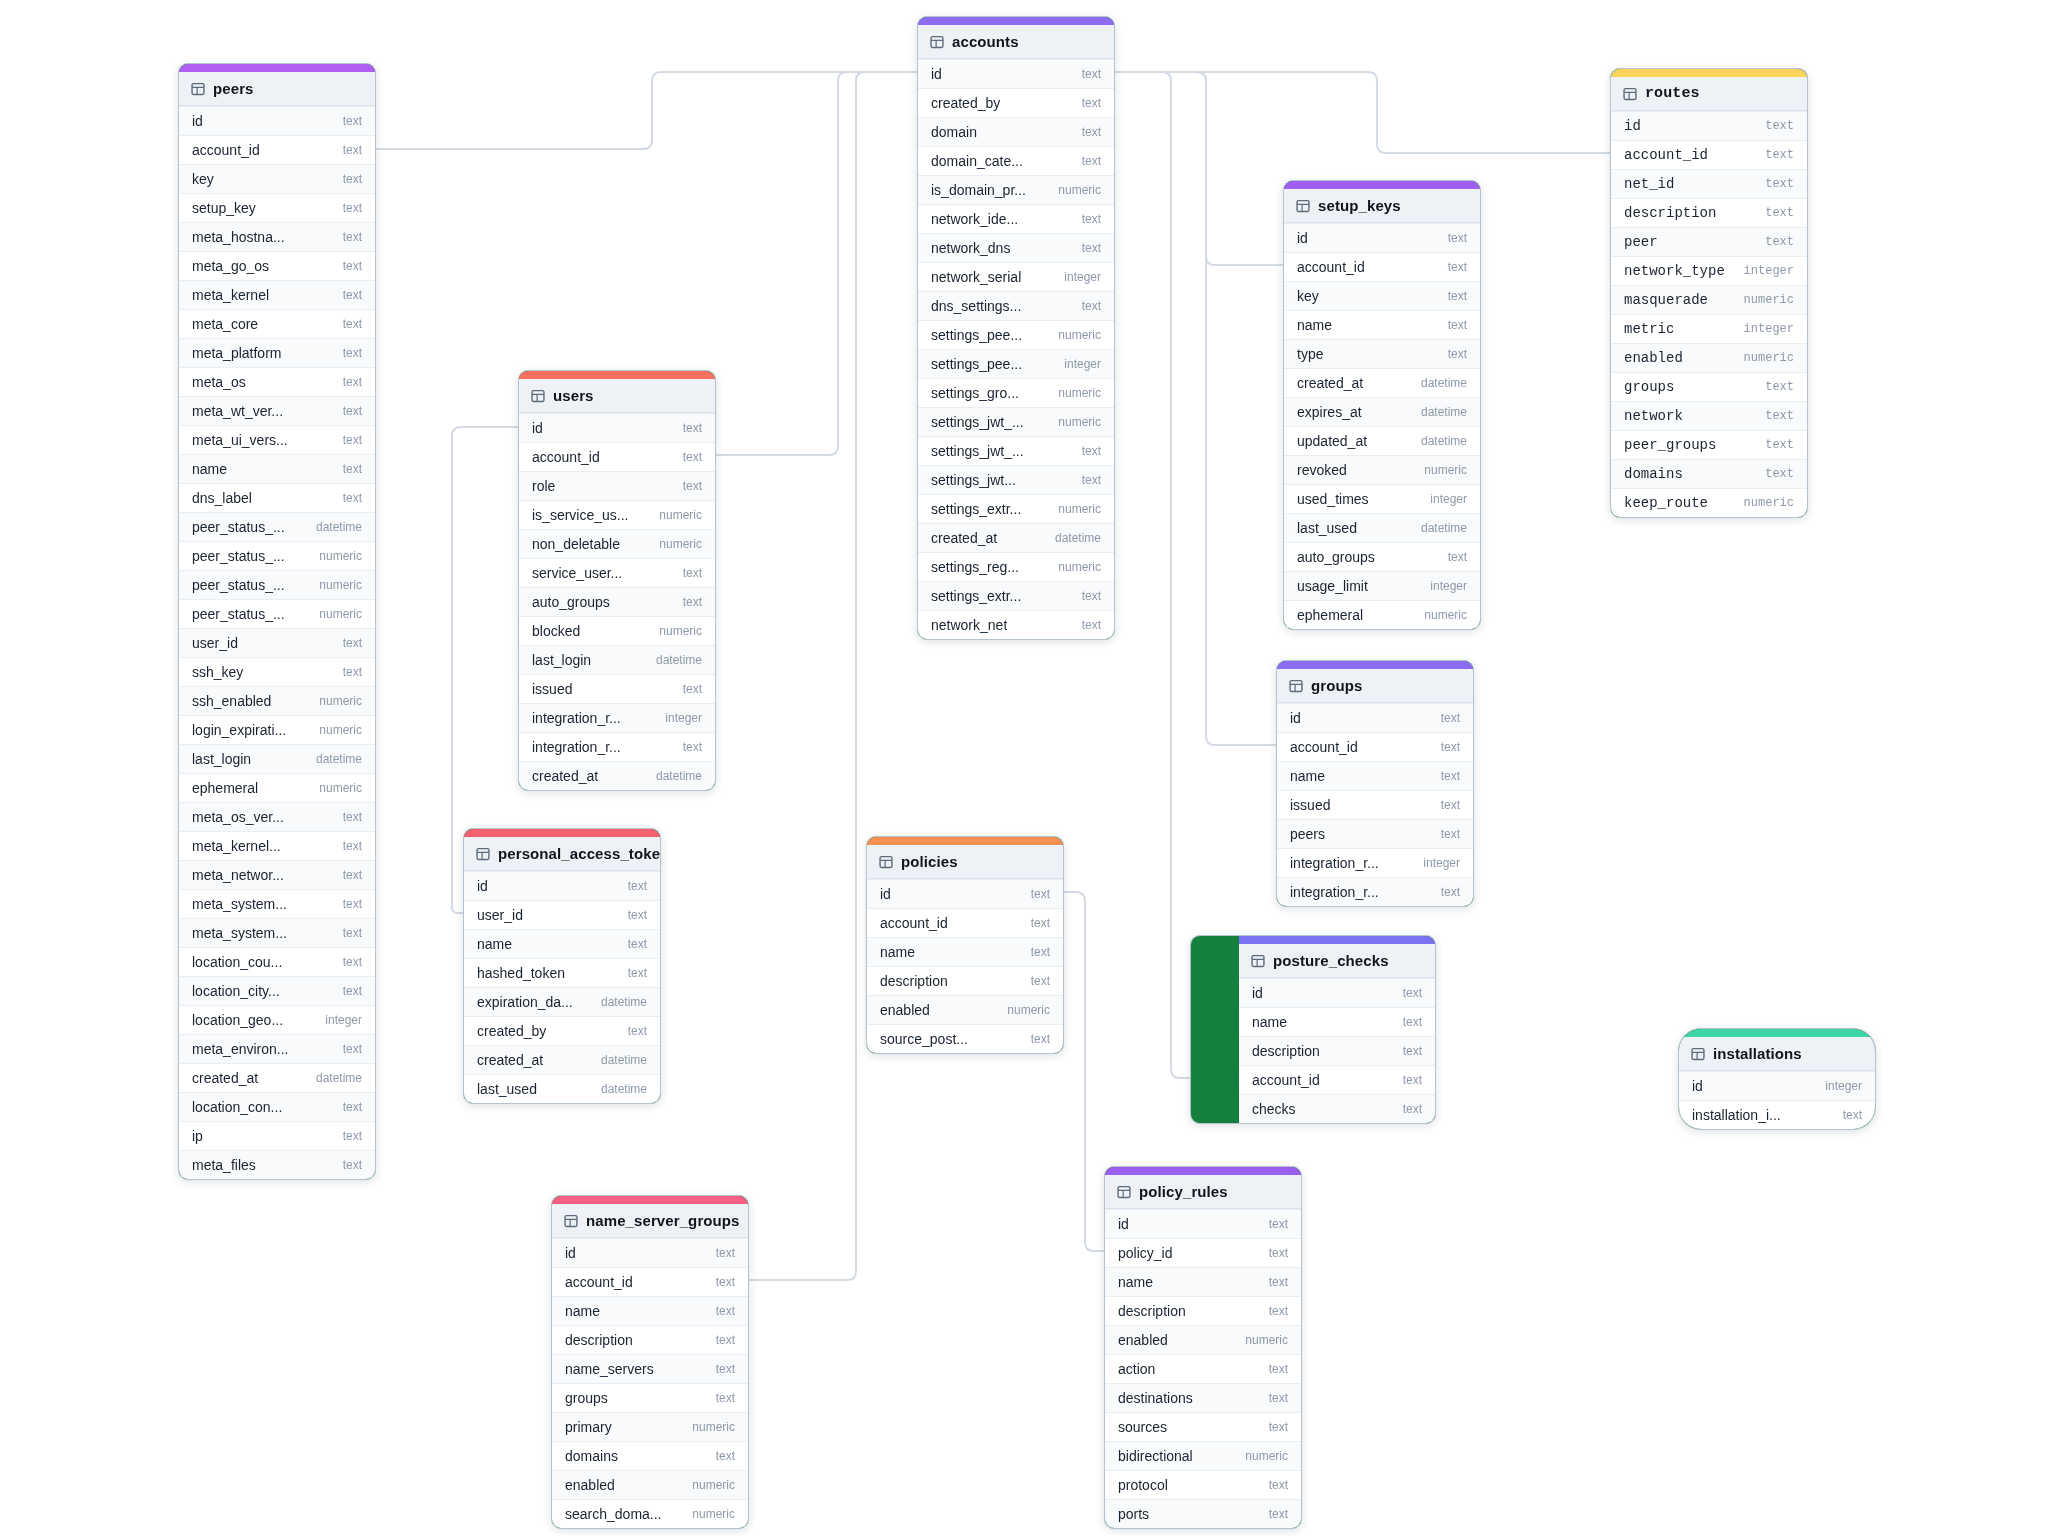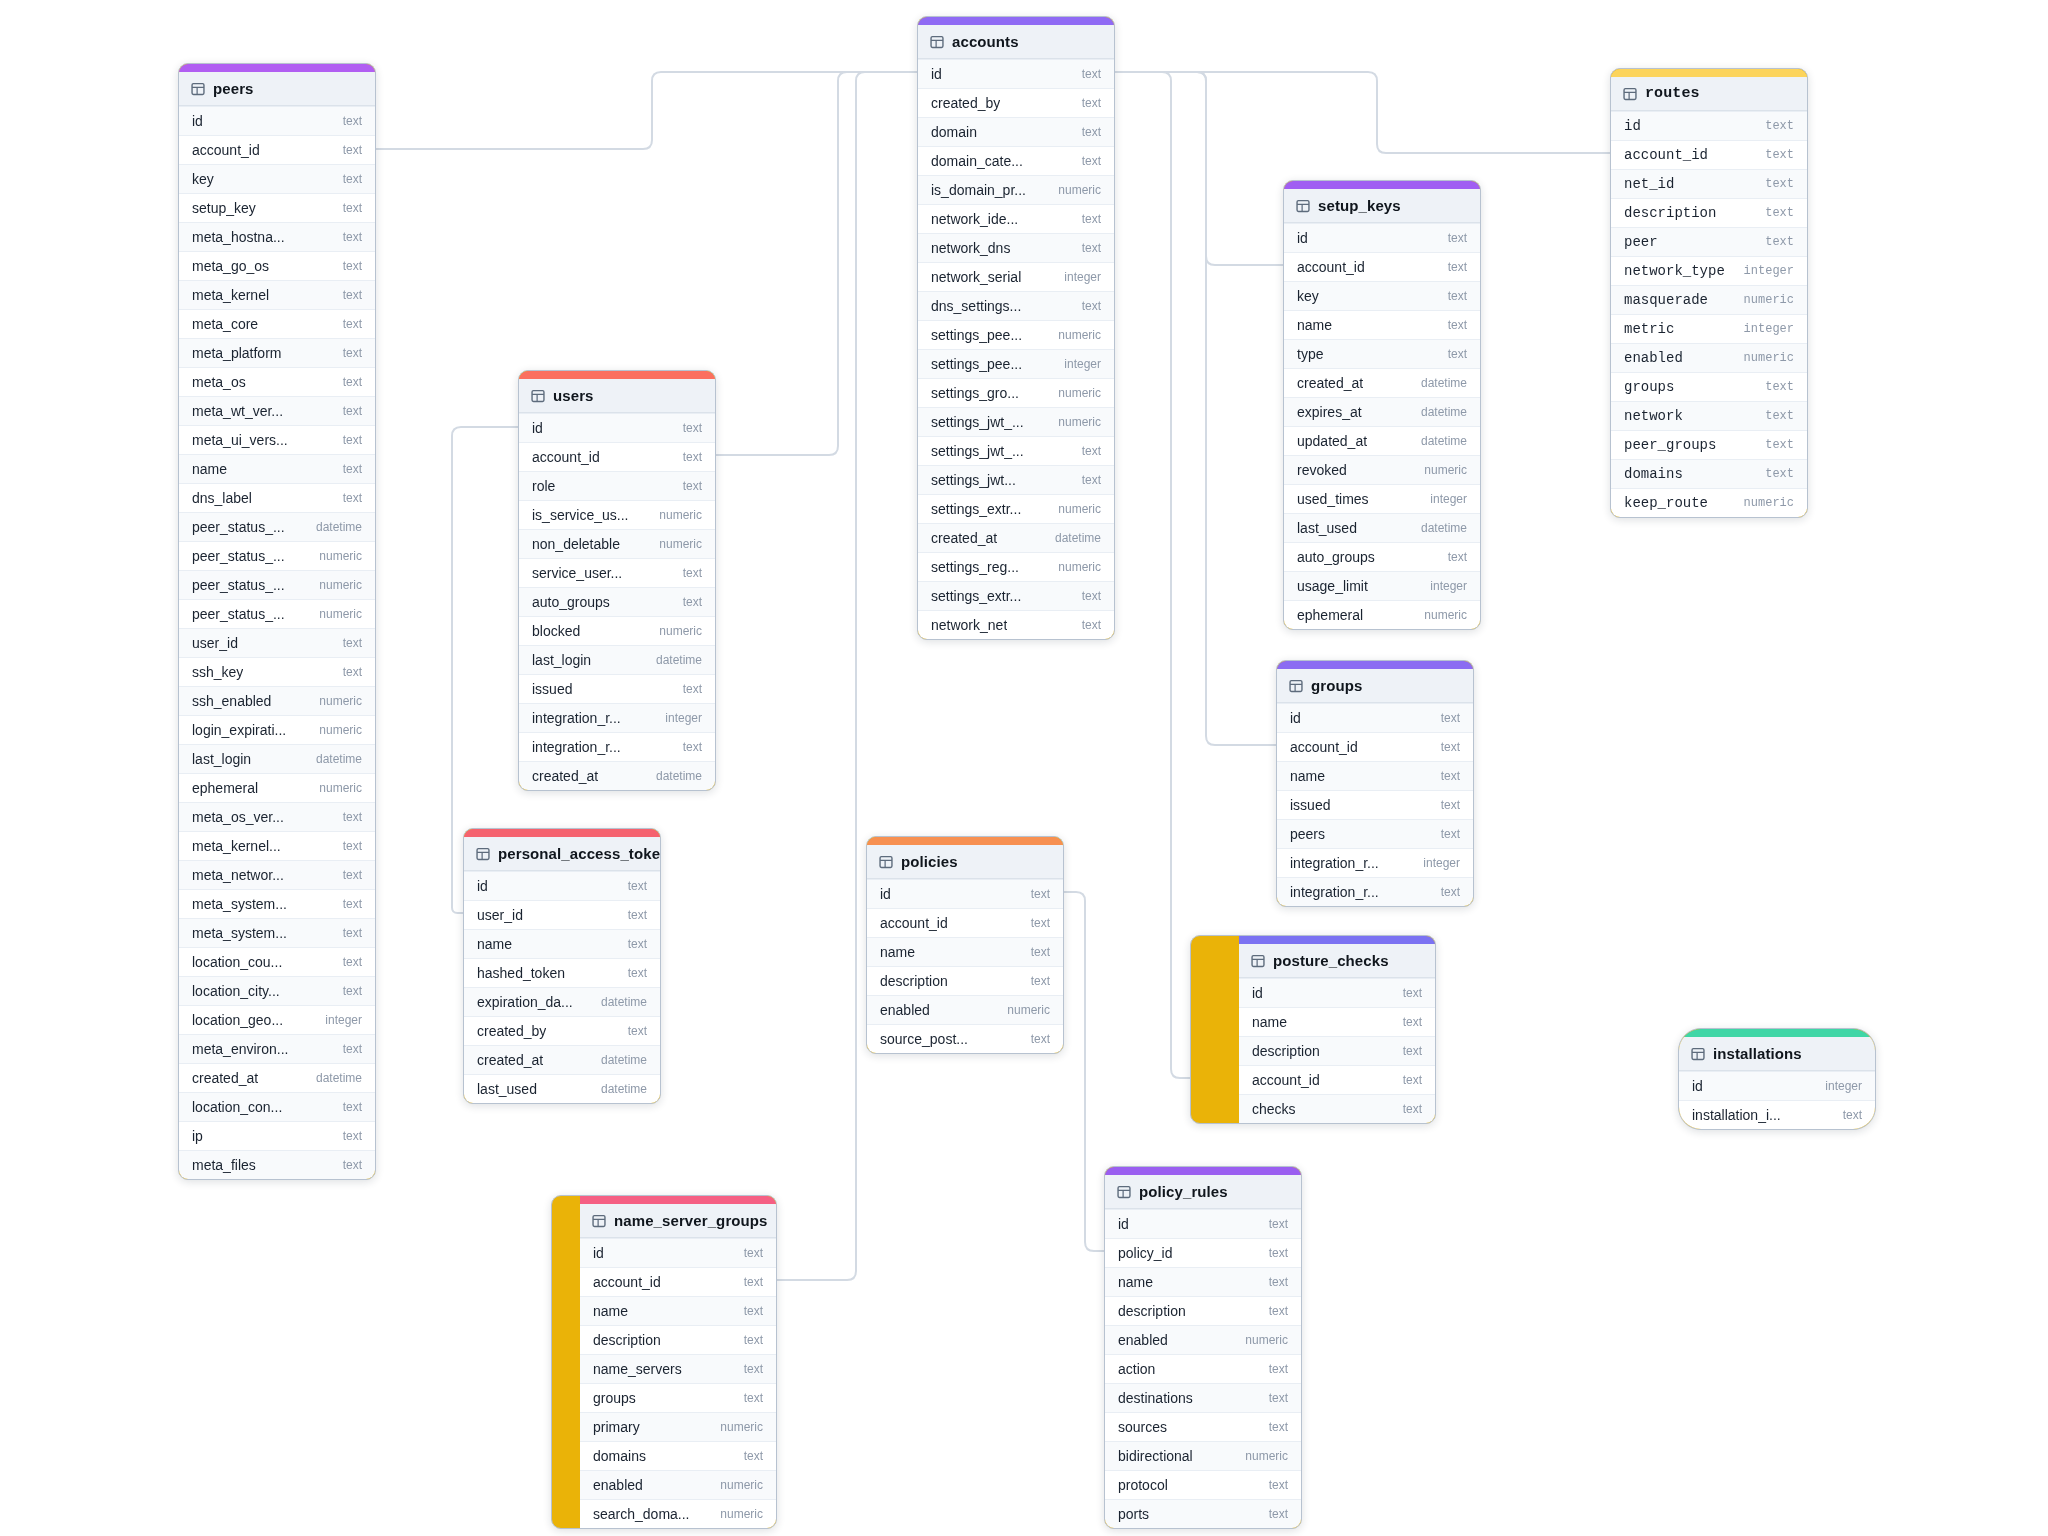--- a/index.html
+++ b/index.html
@@ -1,20 +1,20 @@
 <!DOCTYPE html>
 <html><head>
 <meta charset="utf-8">
 <style>
   html,body{margin:0;padding:0;background:#ffffff;}
   body{font-family:"Liberation Sans","DejaVu Sans",sans-serif;}
   #canvas{position:relative;width:2048px;height:1536px;background:#ffffff;overflow:hidden;}
   #wires{position:absolute;left:0;top:0;z-index:1;}
   .table-card{
-    position:absolute;z-index:2;background:#eab308;
+    position:absolute;z-index:2;background:#15803d;
     border:1px solid #b7c2d0;border-radius:10px;
     box-shadow:0 2px 8px rgba(24,34,48,0.14);
     overflow:hidden;
   }
   .accent{height:8px;width:100%;}
   .thead{
     height:34px;display:flex;align-items:center;gap:8px;
     background:#eef2f7;border-bottom:1px solid #dbe2ea;
     padding:0 12px;box-sizing:border-box;
   }
@@ -403,21 +403,21 @@
       </div>
       <div class="trow odd">
         <span class="fname">created_at</span>
         <span class="ftype">datetime</span>
       </div>
       <div class="trow even">
         <span class="fname">last_used</span>
         <span class="ftype">datetime</span>
       </div>
     </div>
-    <div class="table-card" style="left: 551px; top: 1195px; width: 196px; height: 332px; padding-left: 28px;">
+    <div class="table-card" style="left: 551px; top: 1195px; width: 196px; height: 332px;">
       <div class="accent" style="background: rgb(245, 95, 131);"></div>
       <div class="thead">
         <span class="ticon">
           <svg width="14" height="14" viewBox="0 0 16 16">
             <rect x="1.2" y="1.8" width="13.6" height="12.4" rx="1.6" stroke="currentColor" stroke-width="1.6" fill="none"></rect>
             <line x1="1.2" y1="6.2" x2="14.8" y2="6.2" stroke="currentColor" stroke-width="1.4"></line>
             <line x1="7" y1="6.2" x2="7" y2="14.2" stroke="currentColor" stroke-width="1.4"></line>
           </svg>
         </span>
         <span class="tname">name_server_groups</span>

